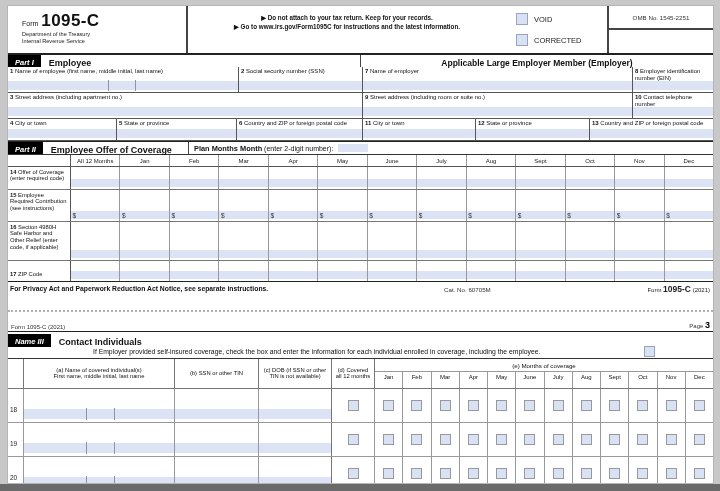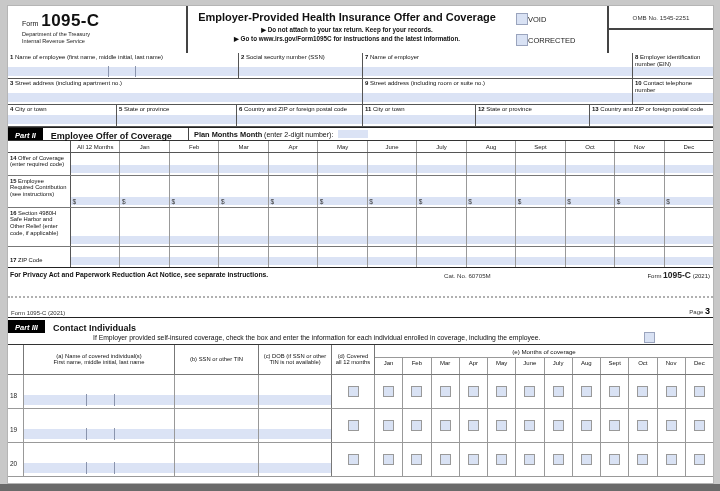--- a/index.html
+++ b/index.html
@@ -12,21 +12,21 @@
   .hdr { position:relative; height:47px; display:flex; }
   .hdr-left { width:180px; border-right:2px solid #444; padding:5px 4px 0 14px; }
   .formline { display:flex; align-items:baseline; gap:3px; }
   .form-word { font-size:7px; }
   .form-num { font-size:17px; font-weight:bold; letter-spacing:.4px; }
   .dept { font-size:5.6px; color:#222; line-height:1.3; }
   .hdr-center { width:318px; padding-top:5px; text-align:center; }
   .title { font-size:11px; font-weight:bold; line-height:1.1; }
   .subtitle { font-size:6.3px; font-weight:bold; margin-top:2.5px; }
   .hdr-void { position:absolute; left:508px; top:7px; width:100px; }
-  .chkrow { display:flex; align-items:center; gap:0; margin-bottom:9px; font-size:7.5px; color:#222; }
+  .chkrow { display:flex; align-items:center; gap:6px; margin-bottom:9px; font-size:7.5px; color:#222; }
   .cb-lg { width:12px; height:12px; background:#d9e2f4; border:1px solid #9aa4bd; display:inline-block; }
   .hdr-omb { position:absolute; right:0; top:0; width:106px; height:47px; border-left:2px solid #444; }
   .omb-text { font-size:6.2px; text-align:center; padding:8px 2px 7px; border-bottom:2px solid #444; color:#333; }
 
   
   .secband { display:flex; border-top:2px solid #222; height:14px; align-items:stretch; }
   .badge { background:#000; color:#fff; font-weight:bold; font-style:italic; font-size:7.5px;
            padding:2.5px 7px 0; margin-right:8px; white-space:nowrap; }
   .sectitle { font-size:9px; font-weight:bold; padding-top:2.5px; white-space:nowrap; }
   .bandleft { display:flex; width:353px; }
@@ -117,39 +117,45 @@
   <div class="hdr">
     <div class="hdr-left">
       <div class="formline">
         <span class="form-word">Form</span>
         <span class="form-num">1095-C</span>
       </div>
       <div class="dept">Department of the Treasury</div>
       <div class="dept">Internal Revenue Service</div>
     </div>
     <div class="hdr-center">
-      <div class="title">Employer-Provided Health Insurance Offer and Coverage</div>
       <div class="subtitle">▶ Do not attach to your tax return. Keep for your records.</div>
       <div class="subtitle">▶ Go to www.irs.gov/Form1095C for instructions and the latest information.</div>
     </div>
     <div class="hdr-void">
       <div class="chkrow">
         <span class="cb-lg"></span>
         <span>VOID</span>
       </div>
       <div class="chkrow">
         <span class="cb-lg"></span>
         <span>CORRECTED</span>
       </div>
     </div>
     <div class="hdr-omb">
       <div class="omb-text">OMB No. 1545-2251</div>
     </div>
   </div>
 
+  <div class="secband">
+    <div class="bandleft">
+      <span class="badge">Part I</span>
+      <span class="sectitle">Employee</span>
+    </div>
+    <div class="p1band-right">Applicable Large Employer Member (Employer)</div>
+  </div>
 
   <div class="frow r1">
     <div class="fc" style="width:230px">
       <div class="flabel"><span class="fnum">1</span> <span>Name of employee (first name, middle initial, last name)</span></div>
       <div class="inp"></div>
       <i class="nd" style="left:100px"></i>
       <i class="nd" style="left:127px"></i>
     </div>
     <div class="fc" style="width:124px">
       <div class="flabel"><span class="fnum">2</span> <span>Social security number (SSN)</span></div>
@@ -427,21 +433,21 @@
 
   <div class="perforation"></div>
 
   <div class="p2ref">
     <span>Form 1095-C (2021)</span>
     <span class="pagenum"><span>Page</span> <b>3</b></span>
   </div>
 
   <div class="p3head">
     <div class="p3titlerow">
-      <span class="badge">Part III</span>
+      <span class="badge">Name III</span>
       <span class="sectitle">Contact Individuals</span>
     </div>
     <div class="p3instr">If Employer provided self-insured coverage, check the box and enter the information for each individual enrolled in coverage, including the employee.</div>
     <span class="p3chk"></span>
   </div>
 
   <div class="p3table">
     <div class="p3hdr">
       <div class="h-num"></div>
       <div class="h-a">

